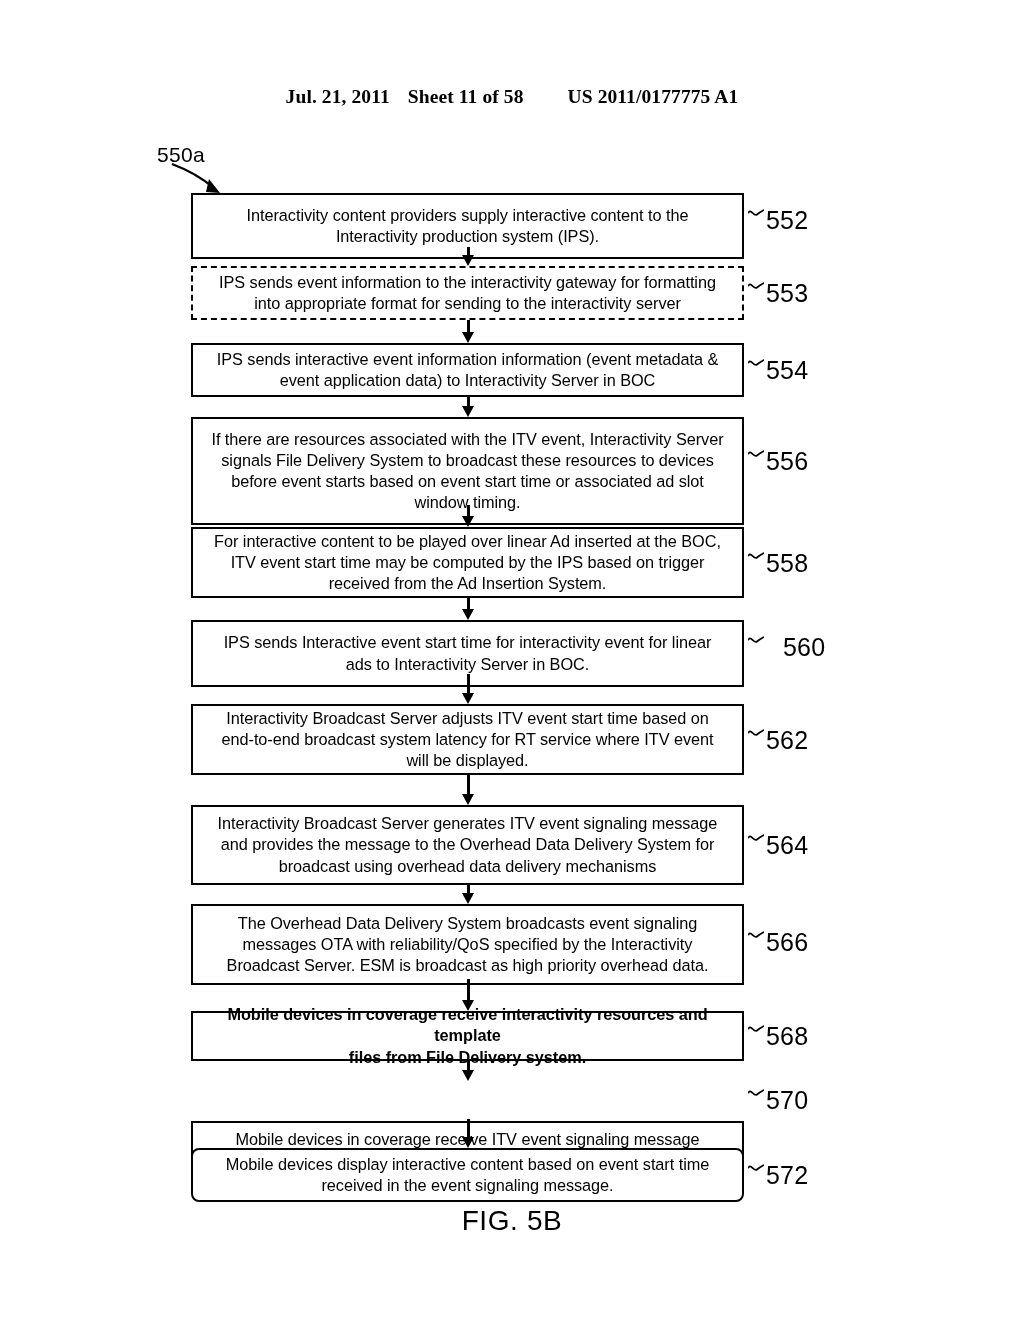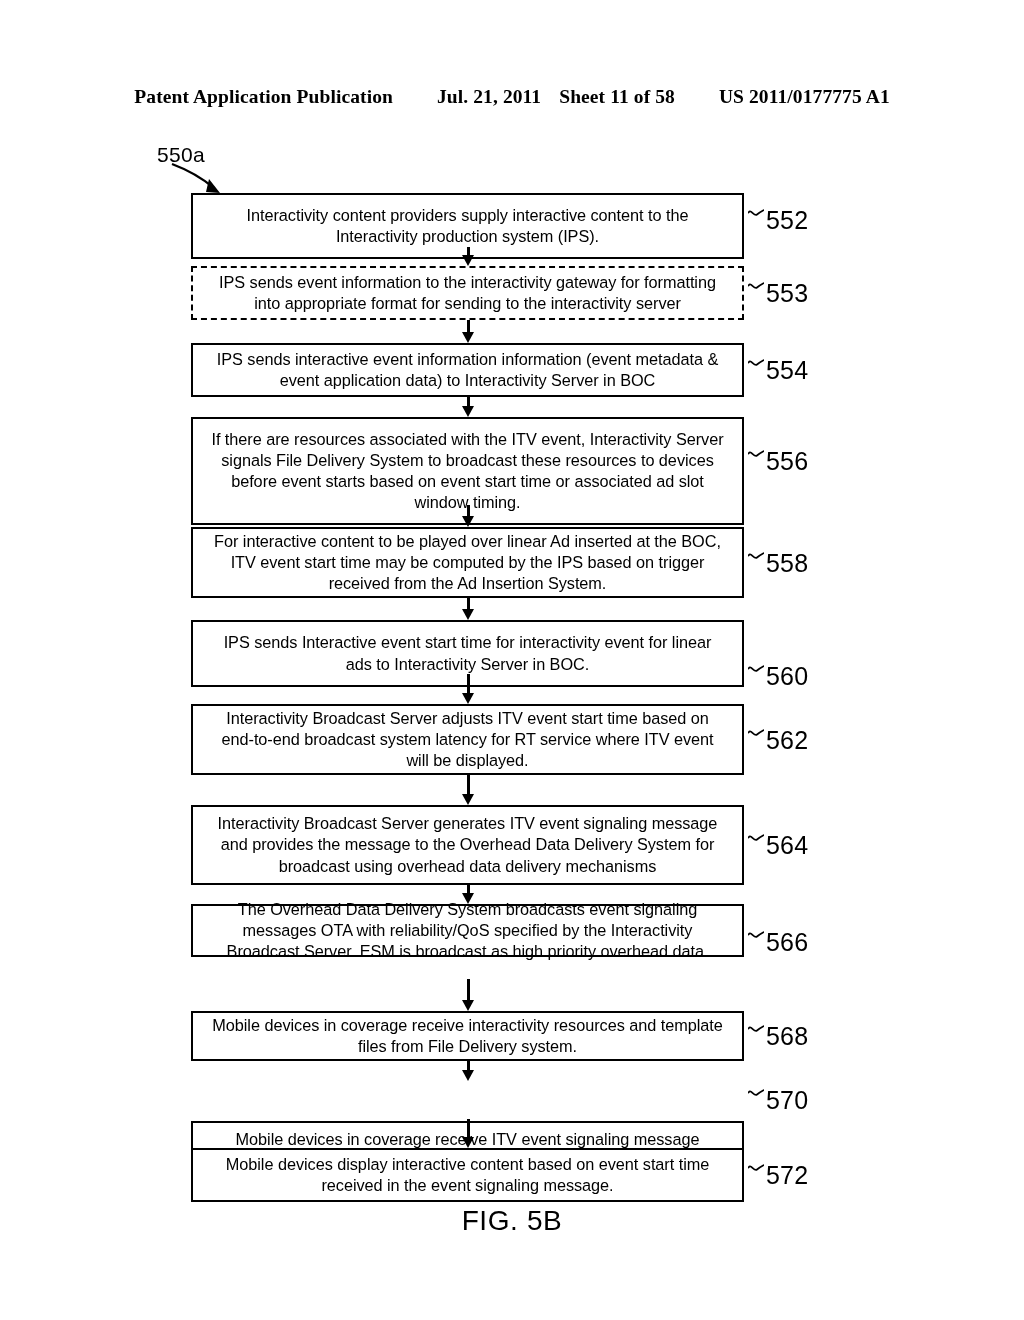--- a/index.html
+++ b/index.html
@@ -139,21 +139,20 @@
     text-align: center;
     font-size: 28px;
     letter-spacing: 0.6px;
     font-family: "Liberation Sans", sans-serif;
   }
 </style>
 </head>
 <body>
 
 <div class="page-header">
-  <span class="hdr-pub">Patent Application Publication</span>
   <span class="hdr-date">Jul. 21, 2011</span>
   <span class="hdr-sheet">Sheet 11 of 58</span>
   <span class="hdr-num">US 2011/0177775 A1</span>
 </div>
 
 <div class="flow">
 
   <div class="fig-ref-550a">550a</div>
   <svg class="lead-arrow-550a" viewBox="0 0 70 40" xmlns="http://www.w3.org/2000/svg">
     <path d="M4,4 C20,10 34,18 46,28" stroke="#000" stroke-width="2.4" fill="none"></path>
@@ -231,21 +230,21 @@
         <span class="refnum-text">558</span>
       </div>
       <div class="conn" style="top: 598px; height: 22px;">
         <div class="stem" style="height:13px"></div>
         <div class="head"></div>
       </div>
       <div class="node" style="top: 620px; height: 67px;">
         <div class="node-text">IPS sends Interactive event start time for interactivity event for linear
 ads to Interactivity Server in BOC.</div>
       </div>
-      <div class="refnum" style="top: 664px;">
+      <div class="refnum" style="top: 635px; gap: 17px;">
         <svg class="squiggle" viewBox="0 0 16 12" xmlns="http://www.w3.org/2000/svg">
           <path d="M0.5,4.5 C3,0.5 6,9 9,6.5 C11,4.8 12.5,3.8 15.5,2.2" stroke="#000" stroke-width="1.7" fill="none" stroke-linecap="round"></path>
         </svg>
         <span class="refnum-text">560</span>
       </div>
       <div class="conn" style="top: 674px; height: 30px;">
         <div class="stem" style="height:21px"></div>
         <div class="head"></div>
       </div>
       <div class="node" style="top: 704px; height: 71px;">
@@ -271,36 +270,36 @@
       <div class="refnum" style="top: 833px;">
         <svg class="squiggle" viewBox="0 0 16 12" xmlns="http://www.w3.org/2000/svg">
           <path d="M0.5,4.5 C3,0.5 6,9 9,6.5 C11,4.8 12.5,3.8 15.5,2.2" stroke="#000" stroke-width="1.7" fill="none" stroke-linecap="round"></path>
         </svg>
         <span class="refnum-text">564</span>
       </div>
       <div class="conn" style="top: 885px; height: 19px;">
         <div class="stem" style="height:10px"></div>
         <div class="head"></div>
       </div>
-      <div class="node" style="top: 904px; height: 53px;">
+      <div class="node" style="top: 904px; height: 81px;">
         <div class="node-text">The Overhead Data Delivery System broadcasts event signaling
 messages OTA with reliability/QoS specified by the Interactivity
 Broadcast Server.  ESM is broadcast as high priority overhead data.</div>
       </div>
       <div class="refnum" style="top: 929.5px;">
         <svg class="squiggle" viewBox="0 0 16 12" xmlns="http://www.w3.org/2000/svg">
           <path d="M0.5,4.5 C3,0.5 6,9 9,6.5 C11,4.8 12.5,3.8 15.5,2.2" stroke="#000" stroke-width="1.7" fill="none" stroke-linecap="round"></path>
         </svg>
         <span class="refnum-text">566</span>
       </div>
       <div class="conn" style="top: 979px; height: 32px;">
         <div class="stem" style="height:23px"></div>
         <div class="head"></div>
       </div>
-      <div class="node" style="top: 1011px; height: 50px;">
+      <div class="node" style="top: 1011px; height: 50px; font-weight: bold;">
         <div class="node-text">Mobile devices in coverage receive interactivity resources and template
 files from File Delivery system.</div>
       </div>
       <div class="refnum" style="top: 1024px;">
         <svg class="squiggle" viewBox="0 0 16 12" xmlns="http://www.w3.org/2000/svg">
           <path d="M0.5,4.5 C3,0.5 6,9 9,6.5 C11,4.8 12.5,3.8 15.5,2.2" stroke="#000" stroke-width="1.7" fill="none" stroke-linecap="round"></path>
         </svg>
         <span class="refnum-text">568</span>
       </div>
       <div class="conn" style="top: 1061px; height: 20px;">
@@ -313,21 +312,21 @@
       <div class="refnum" style="top: 1088px;">
         <svg class="squiggle" viewBox="0 0 16 12" xmlns="http://www.w3.org/2000/svg">
           <path d="M0.5,4.5 C3,0.5 6,9 9,6.5 C11,4.8 12.5,3.8 15.5,2.2" stroke="#000" stroke-width="1.7" fill="none" stroke-linecap="round"></path>
         </svg>
         <span class="refnum-text">570</span>
       </div>
       <div class="conn" style="top: 1119px; height: 29px;">
         <div class="stem" style="height:20px"></div>
         <div class="head"></div>
       </div>
-      <div class="node" style="top: 1148px; height: 54px;">
+      <div class="node" style="top: 1148px; height: 54px; border-radius: 8px;">
         <div class="node-text">Mobile devices display interactive content based on event start time
 received in the event signaling message.</div>
       </div>
       <div class="refnum" style="top: 1163px;">
         <svg class="squiggle" viewBox="0 0 16 12" xmlns="http://www.w3.org/2000/svg">
           <path d="M0.5,4.5 C3,0.5 6,9 9,6.5 C11,4.8 12.5,3.8 15.5,2.2" stroke="#000" stroke-width="1.7" fill="none" stroke-linecap="round"></path>
         </svg>
         <span class="refnum-text">572</span>
       </div>
     </div>

